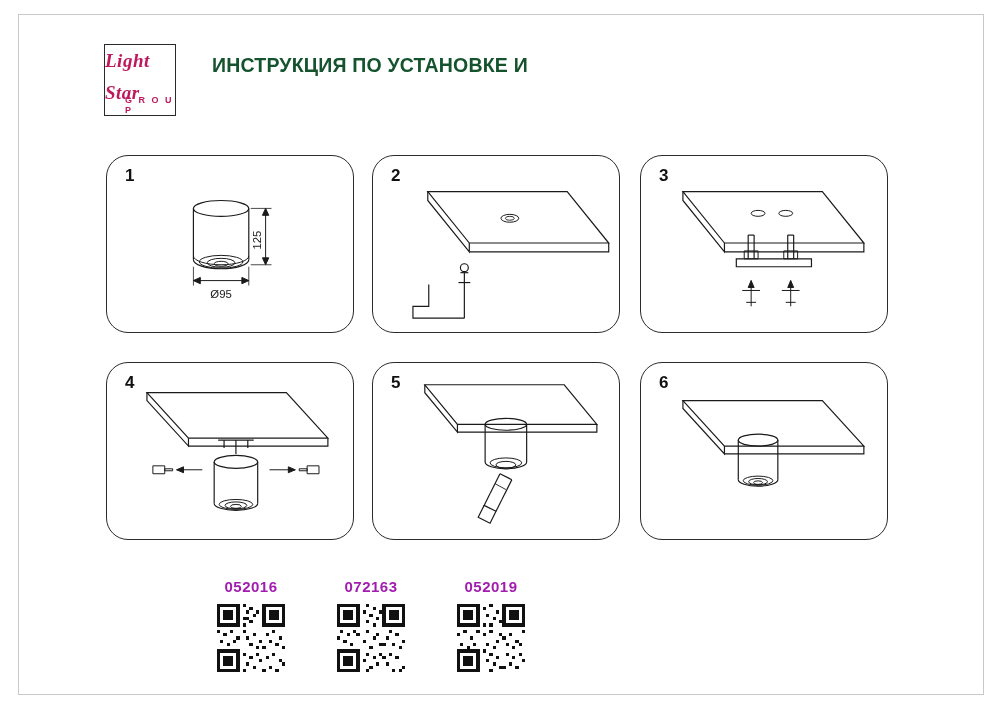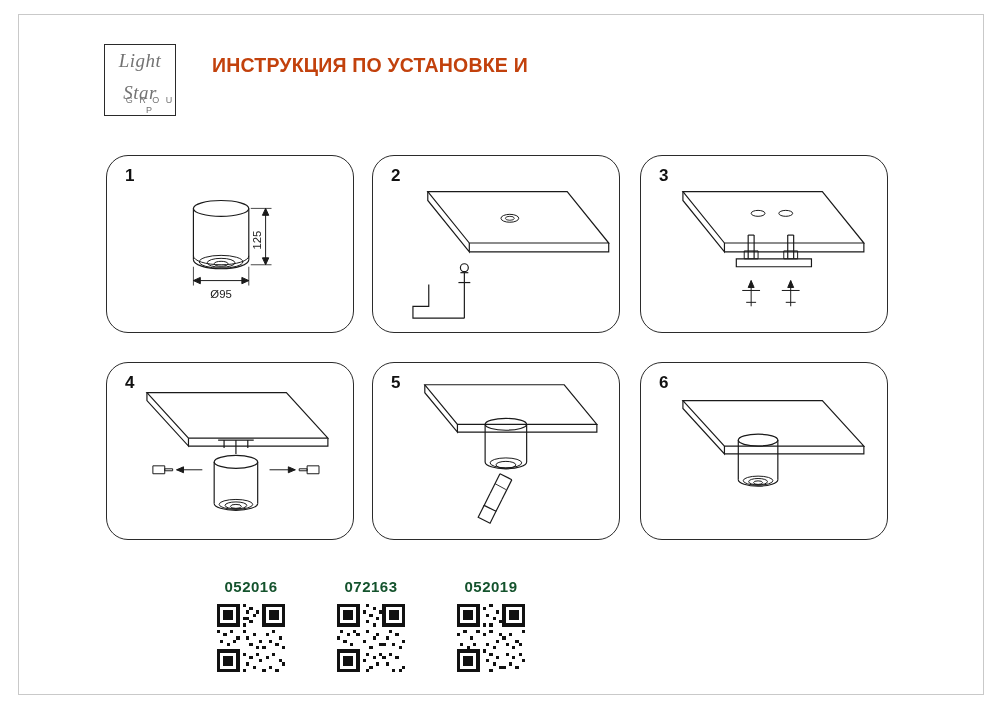--- a/index.html
+++ b/index.html
@@ -33,40 +33,40 @@
     left: 104px;
     top: 44px;
     width: 72px;
     height: 72px;
     border: 1px solid #2a2a2a;
     box-sizing: border-box;
   }
   .logo .lg {
     position: absolute;
     left: 0; right: 0;
-    text-align: center;
+    text-align: left;
     font-family: "Liberation Serif", serif;
-    font-weight: normal;
-    color: #737373;
+    font-weight: bold;
+    color: #be185d;
     letter-spacing: 0.5px;
   }
   .logo .lg1 { top: 5px;  font-size: 19px; font-style: italic; }
   .logo .lg2 { top: 26px; font-size: 19px; font-style: italic; margin-top: 11px; }
   .logo .lg3 { top: 50px; font-size: 9px; letter-spacing: 2px; font-style: normal; font-family: "Liberation Sans", sans-serif; margin-left: 20px; }
 
   .title {
     position: absolute;
     left: 212px;
     top: 50px;
     width: 380px;
     font-size: 19.5px;
     font-weight: bold;
     line-height: 31px;
     letter-spacing: 0.2px;
-    color: #c2410c;
+    color: #14532d;
   }
   .series {
     position: absolute;
     left: 660px;
     top: 56px;
     width: 280px;
     font-size: 15px;
     font-weight: bold;
     line-height: 32px;
     color: #111;
@@ -99,21 +99,21 @@
 
   
   .code-block {
     position: absolute;
     text-align: center;
     width: 110px;
   }
   .code-label {
     font-size: 15px;
     font-weight: bold;
-    color: #14532d;
+    color: #a21caf;
     letter-spacing: 0.5px;
   }
   .qr {
     margin: 9px auto 0 auto;
     width: 68px;
     height: 68px;
     display: block;
   }
 </style>
 </head>

